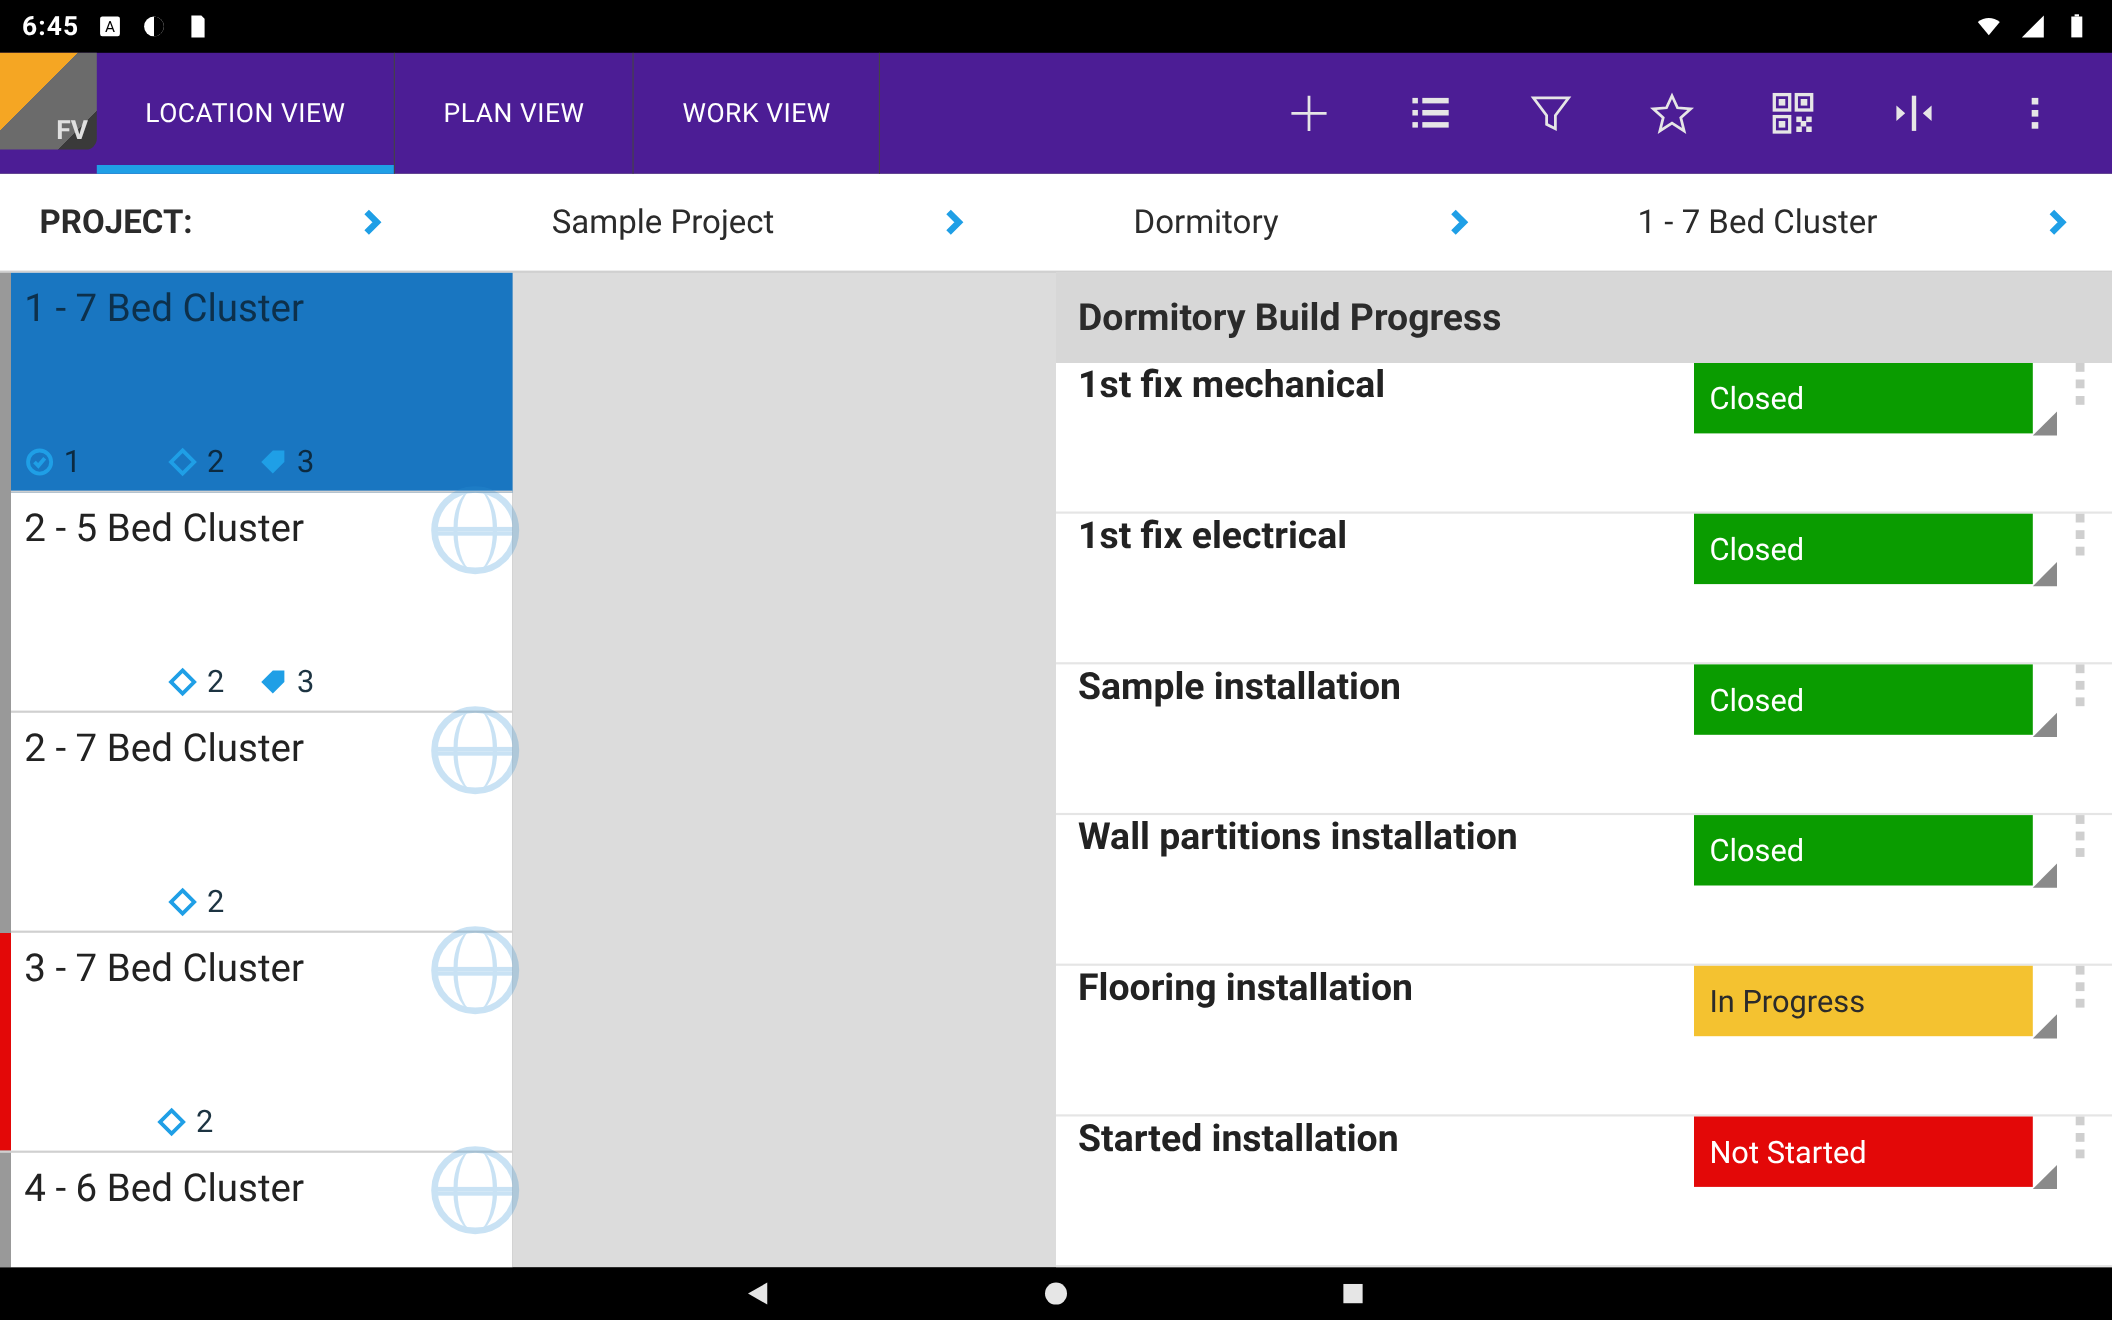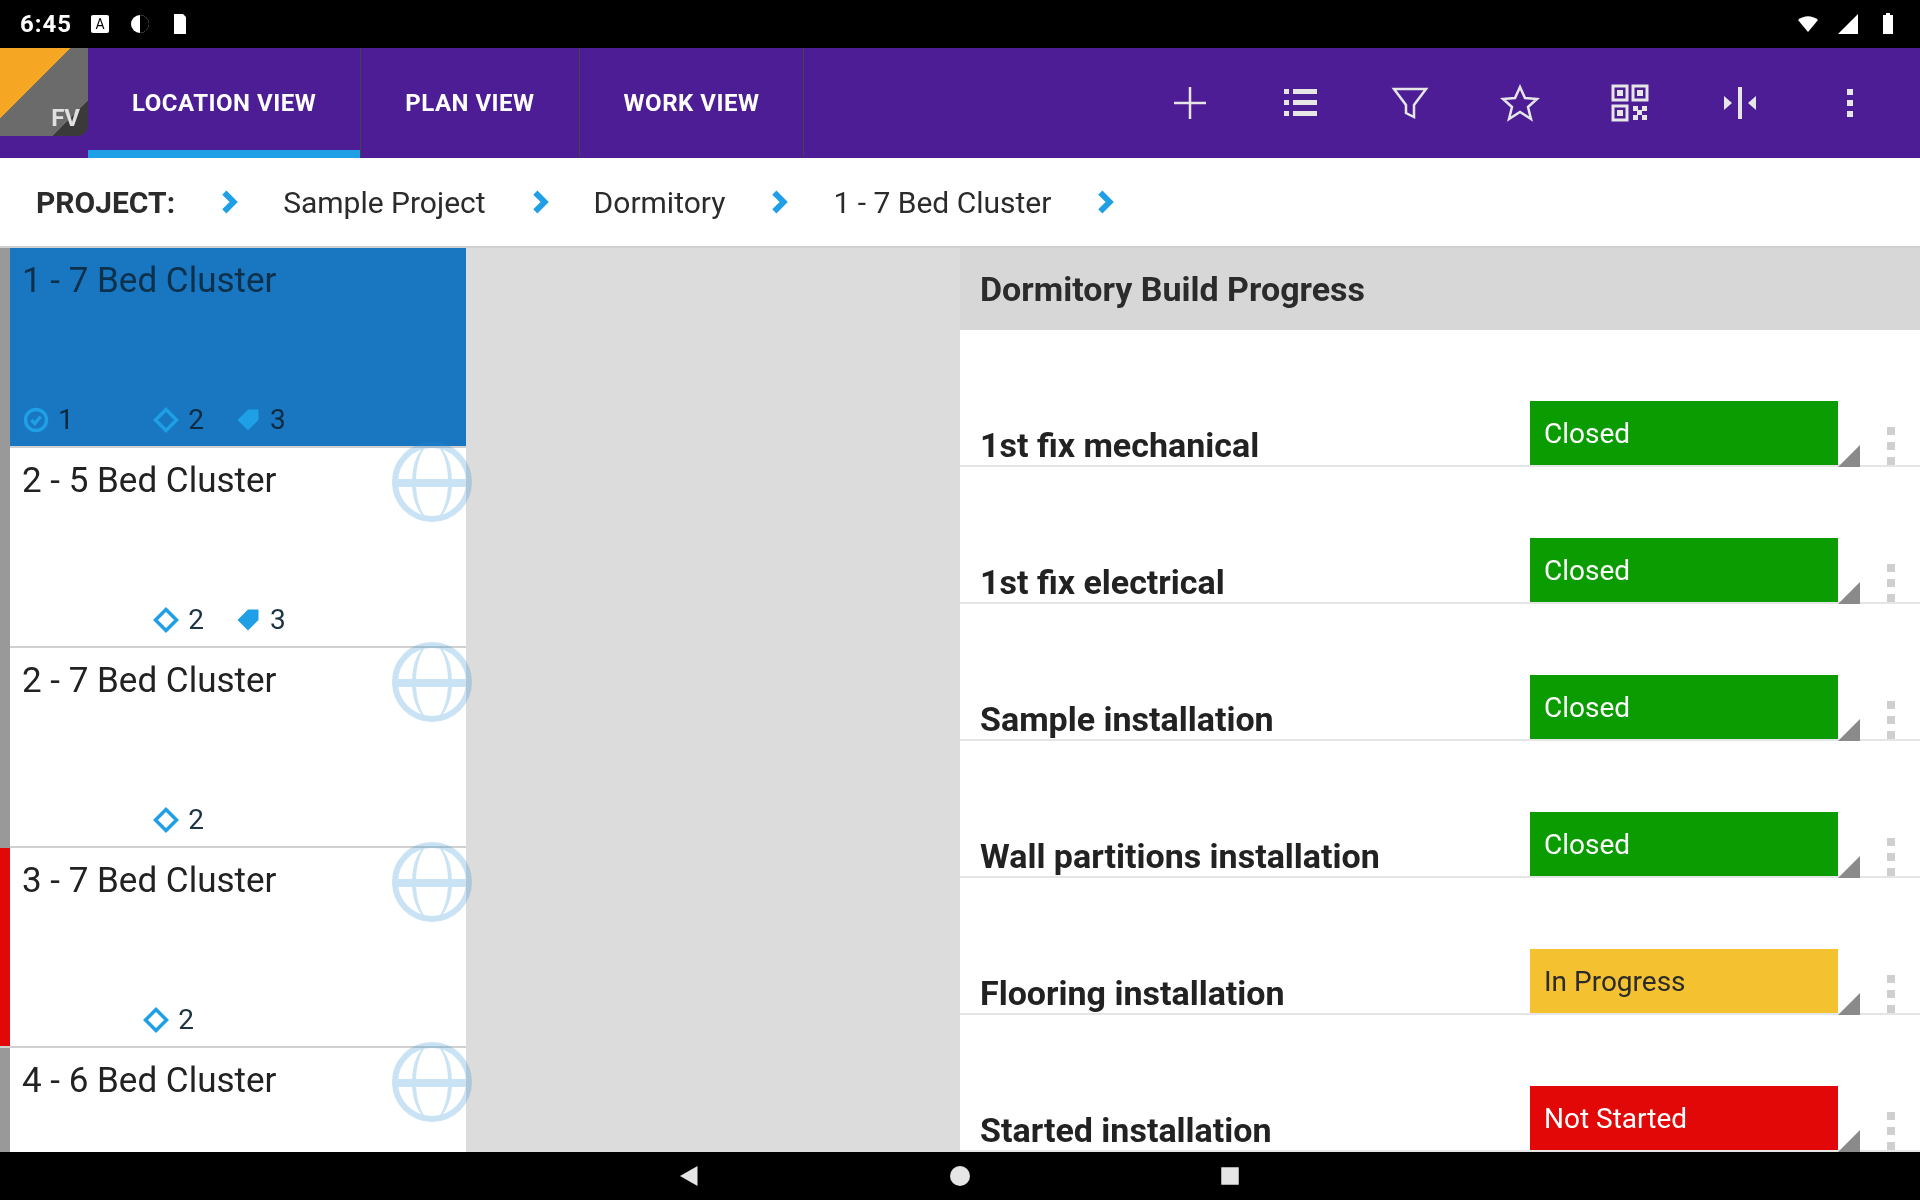--- a/index.html
+++ b/index.html
@@ -22,34 +22,34 @@
     width: 88px; height: 88px; align-self: flex-start; position: relative;
     background: linear-gradient(135deg, #f5a623 0 40%, #6b6b6b 40% 80%, #3a3a3a 80%);
     border-bottom-right-radius: 10px;
   }
   .app-logo span {
     position: absolute; bottom: 4px; right: 8px; color: #e0e0e0; font-size: 24px; font-weight: 700;
   }
   .tabs { display: flex; align-items: stretch; }
   .tab {
     padding: 0 44px; display: flex; align-items: center; color: #fff; font-size: 24px;
-    font-weight: 700; letter-spacing: .5px; border-right: 1px solid #444; position: relative;
+    font-weight: 400; letter-spacing: .5px; border-right: 1px solid #444; position: relative;
     cursor: pointer;
   }
   .tab.active::after {
     content: ""; position: absolute; left: 0; right: 0; bottom: 0; height: 8px; background: #1f9fe6;
   }
   .toolbar { margin-left: auto; display: flex; align-items: center; gap: 70px; padding-right: 50px; }
   .ticon { width: 40px; height: 40px; stroke: #e6e6e6; stroke-width: 2.5; fill: none; cursor: pointer; }
   .ticon.fill { fill: #e6e6e6; stroke: none; }
 
   
   .breadcrumb {
     height: 90px; background: #fff; display: flex; align-items: center; padding: 0 36px;
-    font-size: 30px; color: #2b2b2b; border-bottom: 2px solid #d0d0d0;
+    font-size: 30px; color: #2b2b2b; border-bottom: 2px solid #d0d0d0; justify-content: space-between;
   }
   .breadcrumb .label { font-weight: 700; margin-right: 40px; }
   .breadcrumb .crumb { margin: 0 40px; cursor: pointer; }
   .chev { width: 28px; height: 28px; stroke: #1f9fe6; stroke-width: 5; fill: none; }
 
   
   .main { display: flex; height: calc(1106px - 48px - 110px - 90px); } 
   
   .main { height: 904px; }
 
@@ -90,22 +90,22 @@
   .micon.fill   { fill: #1f9fe6; }
 
   .mid-col { flex: 1; background: #dcdcdc; }
 
   .right-col { width: 960px; background: #fff; display: flex; flex-direction: column; }
   .right-header {
     height: 82px; background: #d7d7d7; display: flex; align-items: center; padding: 0 20px;
     font-size: 34px; font-weight: 700; color: #2b2b2b;
   }
   .task {
-    height: 137px; border-bottom: 2px solid #e5e5e5; display: flex; align-items: flex-end;
-    padding: 0 8px 0 20px; gap: 10px;
+    height: 137px; border-bottom: 2px solid #e5e5e5; display: flex; align-items: flex-start;
+    padding: 0 8px 0 20px; 
   }
   .task .name { flex: 1; font-size: 34px; font-weight: 700; color: #222; }
   .status-scope { width: 330px; display:flex; align-items:flex-end; }
   .status-pill {
     width: 316px; height: 64px; padding: 0 14px; display: flex; align-items: center;
     font-size: 28px; color: #fff; position: relative;
   }
   .status-pill.green  { background: #0a9c00; }
   .status-pill.yellow { background: #f4c230; color: #2b2b2b; }
   .status-pill.red    { background: #e30808; }

